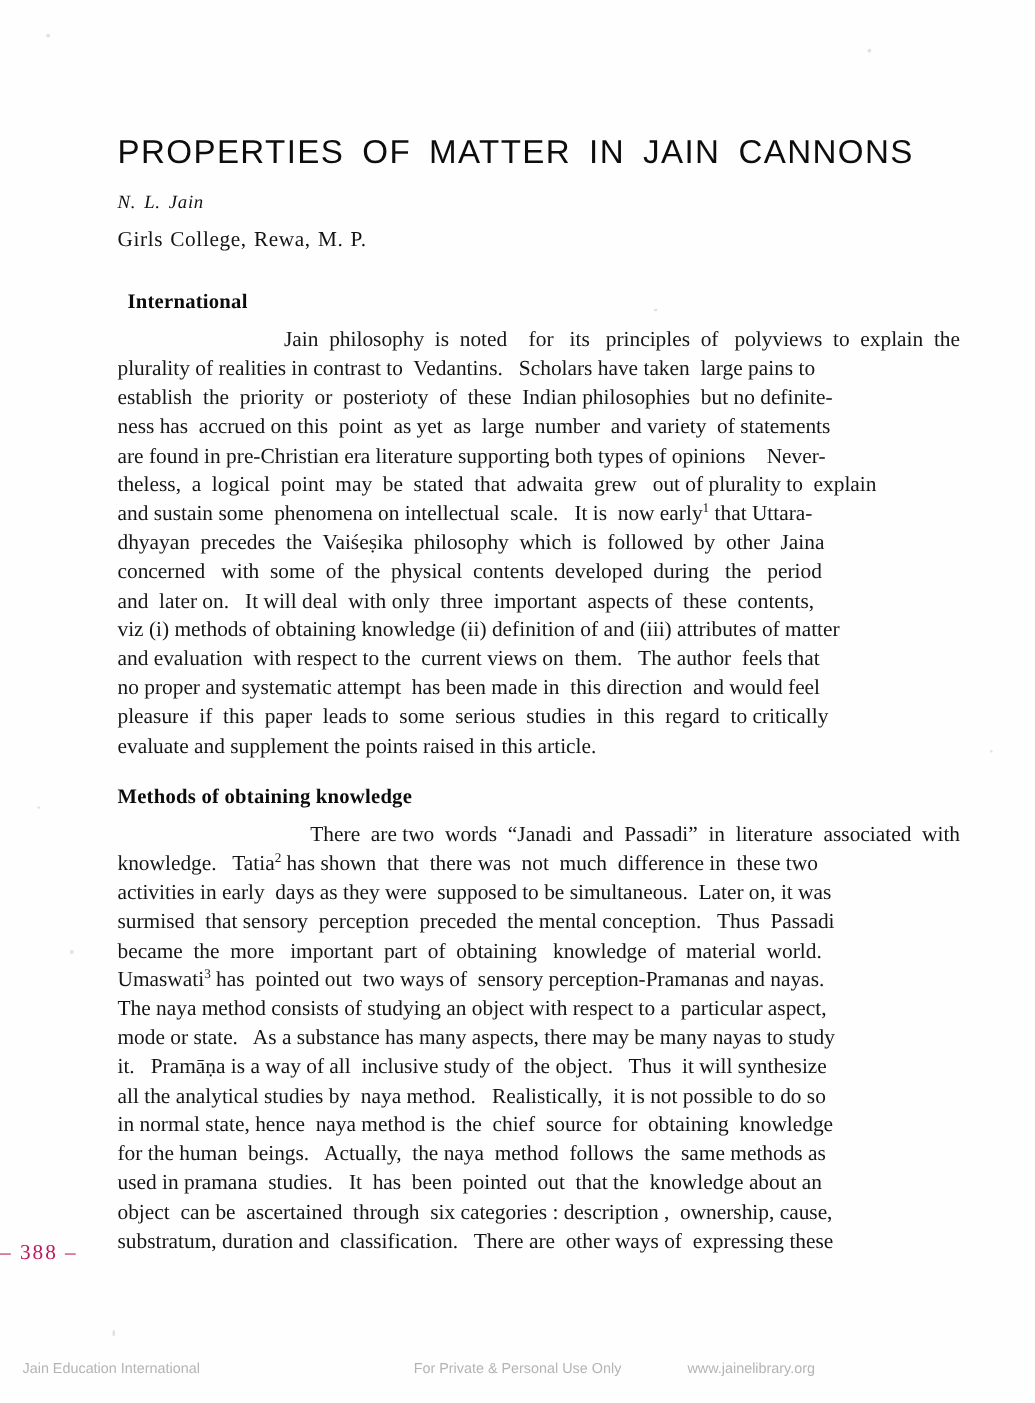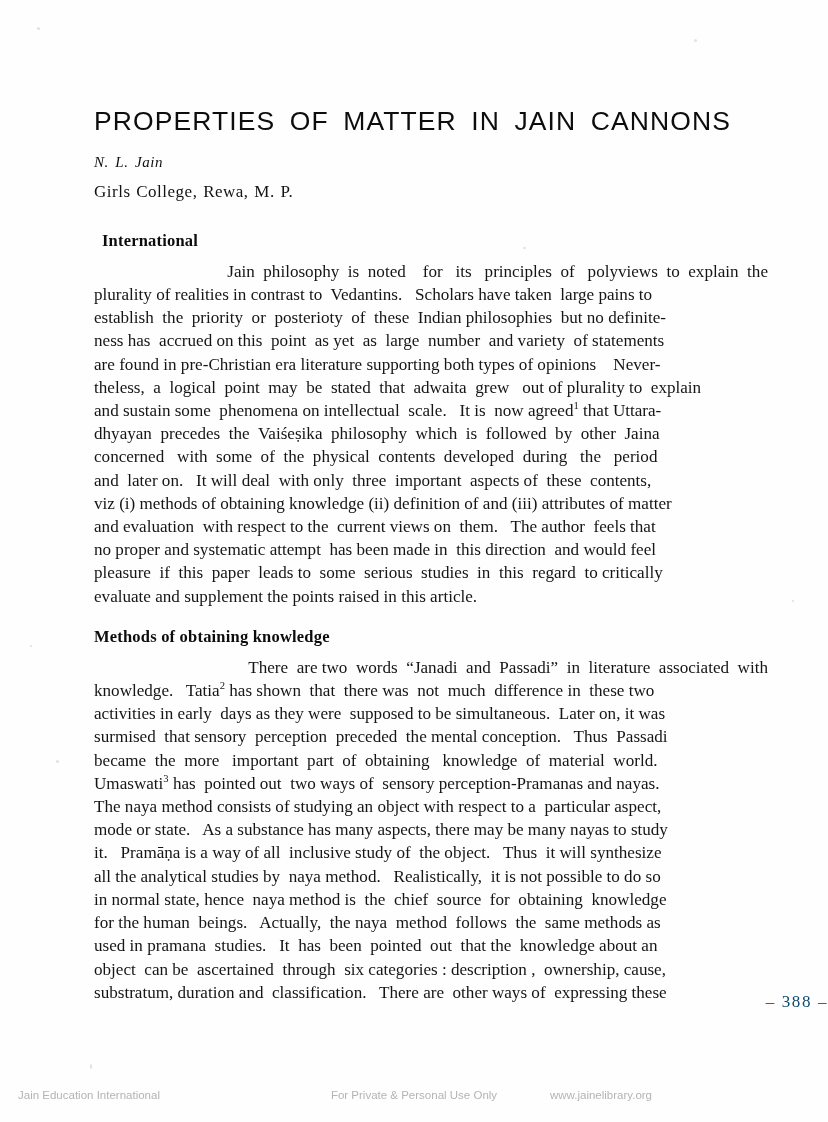--- a/index.html
+++ b/index.html
@@ -107,24 +107,24 @@
     font-size: 0.62em;
     vertical-align: super;
     line-height: 0;
   }
 
   .page-number {
     position: absolute;
     left: 0;
     top: 992px;
     width: 828px;
-    text-align: right;
+    text-align: left;
     font-size: 17px;
     letter-spacing: 1.6px;
-    color: #0c4a6e;
+    color: #be185d;
   }
 
   .footer {
     position: absolute;
     left: 0;
     top: 1089px;
     width: 672px;
     height: 20px;
     font-family: "Liberation Sans", "DejaVu Sans", sans-serif;
     font-size: 11.5px;
@@ -157,21 +157,21 @@
 
     <h2 class="section-heading intro">International</h2>
 
     <div class="body-par">
       <span class="ln j"><span class="indent"></span><span>Jain  philosophy  is  noted    for   its   principles  of   polyviews  to  explain  the</span></span>
       <span class="ln j"><span>plurality of realities in contrast to  Vedantins.   Scholars have taken  large pains to</span></span>
       <span class="ln j"><span>establish  the  priority  or  posterioty  of  these  Indian philosophies  but no definite-</span></span>
       <span class="ln j"><span>ness has  accrued on this  point  as yet  as  large  number  and variety  of statements</span></span>
       <span class="ln j"><span>are found in pre-Christian era literature supporting both types of opinions    Never-</span></span>
       <span class="ln j"><span>theless,  a  logical  point  may  be  stated  that  adwaita  grew   out of plurality to  explain</span></span>
-      <span class="ln j"><span><span>and sustain some  phenomena on intellectual  scale.   It is  now agreed</span><sup>1</sup><span> that Uttara-</span></span></span>
+      <span class="ln j"><span><span>and sustain some  phenomena on intellectual  scale.   It is  now early</span><sup>1</sup><span> that Uttara-</span></span></span>
       <span class="ln j"><span>dhyayan  precedes  the  Vaiśeṣika  philosophy  which  is  followed  by  other  Jaina</span></span>
       <span class="ln j"><span>concerned   with  some  of  the  physical  contents  developed  during   the   period</span></span>
       <span class="ln j"><span>and  later on.   It will deal  with only  three  important  aspects of  these  contents,</span></span>
       <span class="ln j"><span>viz (i) methods of obtaining knowledge (ii) definition of and (iii) attributes of matter</span></span>
       <span class="ln j"><span>and evaluation  with respect to the  current views on  them.   The author  feels that</span></span>
       <span class="ln j"><span>no proper and systematic attempt  has been made in  this direction  and would feel</span></span>
       <span class="ln j"><span>pleasure  if  this  paper  leads to  some  serious  studies  in  this  regard  to critically</span></span>
       <span class="ln">evaluate and supplement the points raised in this article.</span>
     </div>
 

